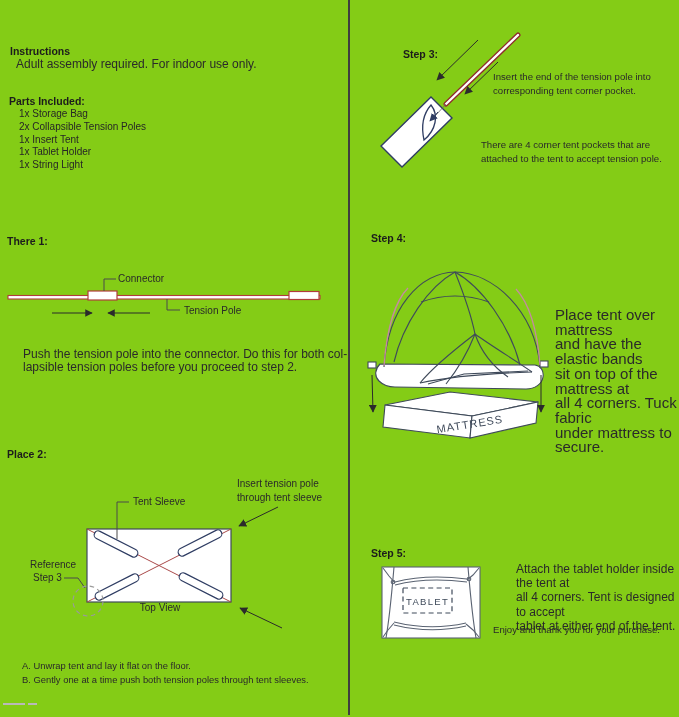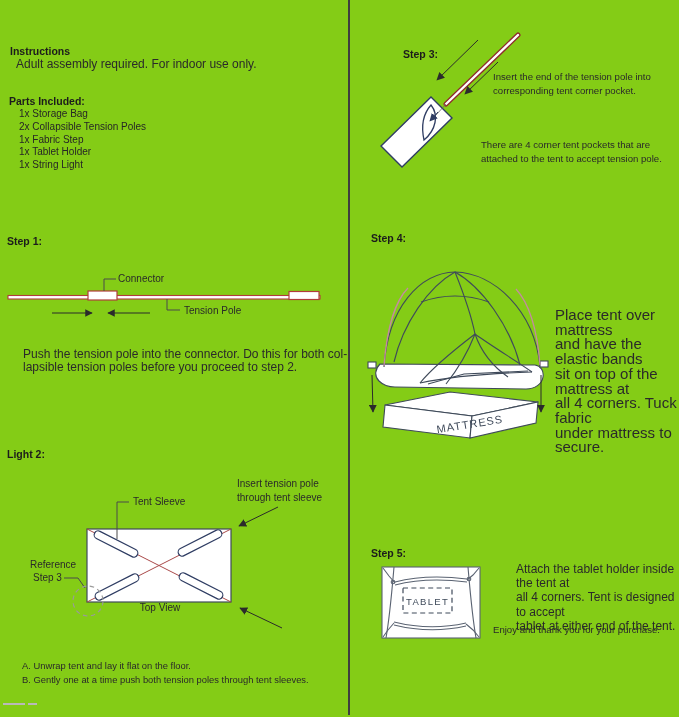--- a/index.html
+++ b/index.html
@@ -23,26 +23,26 @@
 
   <div class="divider"></div>
 
   <div class="h" style="left:10px;top:45px;">Instructions</div>
   <div class="t nw" style="left:16px;top:58px;">Adult assembly required. For indoor use only.</div>
 
   <div class="h" style="left:9px;top:95px;">Parts Included:</div>
   <div class="parts-list">
     <div class="nw">1x Storage Bag</div>
     <div class="nw">2x Collapsible Tension Poles</div>
-    <div class="nw">1x Fabric Step</div>
+    <div class="nw">1x Insert Tent</div>
     <div class="nw">1x Tablet Holder</div>
     <div class="nw">1x String Light</div>
   </div>
 
-  <div class="h" style="left:7px;top:235px;">Step 1:</div>
+  <div class="h" style="left:7px;top:235px;">There 1:</div>
 
   <svg style="left:0;top:262px;" width="345" height="75" viewBox="0 0 345 75">
     <defs>
       <marker id="ahb1" viewBox="0 0 10 10" refX="9" refY="5" markerWidth="7.5" markerHeight="7.5" orient="auto">
         <path d="M0,0 L10,5 L0,10 z" fill="#2b2b2b"></path>
       </marker>
     </defs>
 
     <rect x="8" y="33.5" width="312" height="3.5" fill="#ffffff" stroke-width="1.1" stroke="#b13c3c"></rect>
     <rect x="88" y="29" width="29" height="9" fill="#ffffff" stroke-width="1.2" stroke="#b13c3c"></rect>
@@ -53,21 +53,21 @@
     <polyline points="167,37 167,48 180,48" fill="none" stroke="#4a4a4a" stroke-width="1"></polyline>
     <text x="184" y="52" class="lbl">Tension Pole</text>
 
     <line x1="52" y1="51" x2="92" y2="51" stroke="#2b2b2b" stroke-width="1" marker-end="url(#ahb1)"></line>
     <line x1="150" y1="51" x2="108" y2="51" stroke="#2b2b2b" stroke-width="1" marker-end="url(#ahb1)"></line>
   </svg>
 
   <div class="t prel" style="left:23px;top:348px;line-height:13.4px;">Push the tension pole into the connector. Do this for both col-
 lapsible tension poles before you proceed to step 2.</div>
 
-  <div class="h" style="left:7px;top:448px;">Light 2:</div>
+  <div class="h" style="left:7px;top:448px;">Place 2:</div>
 
   <svg style="left:0;top:470px;" width="345" height="165" viewBox="0 0 345 165">
     <defs>
       <marker id="ahb2" viewBox="0 0 10 10" refX="9" refY="5" markerWidth="8" markerHeight="8" orient="auto">
         <path d="M0,0 L10,5 L0,10 z" fill="#2b2b2b"></path>
       </marker>
     </defs>
 
     <rect x="87" y="59" width="144" height="73" fill="#ffffff" stroke-width="1.2" stroke="#3f4a5a"></rect>
 

